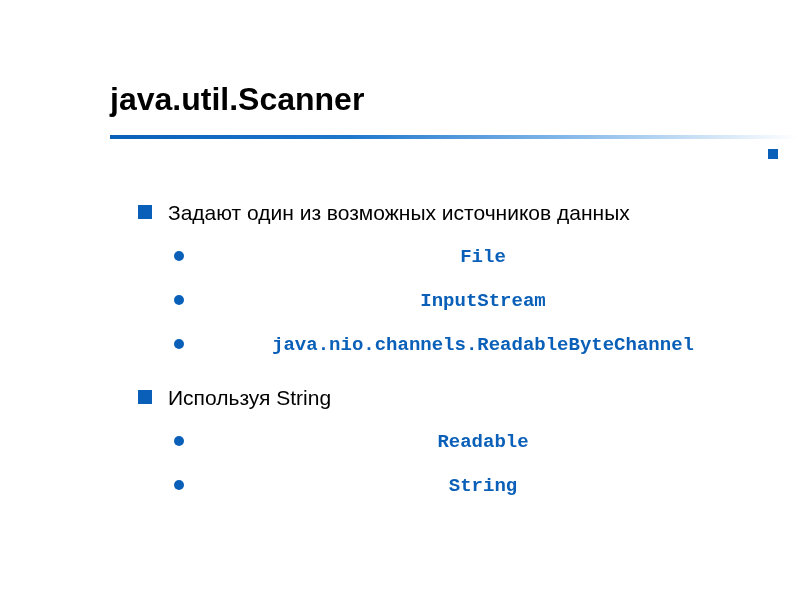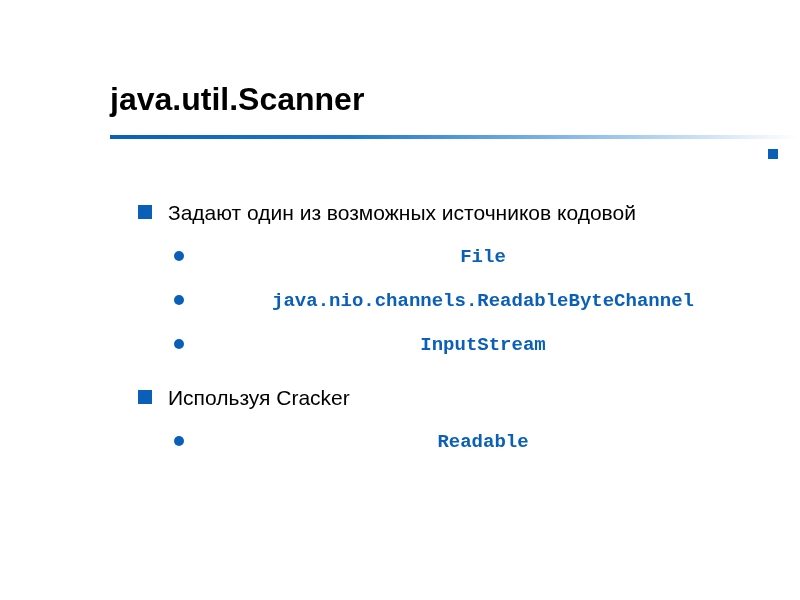--- a/index.html
+++ b/index.html
@@ -32,25 +32,26 @@
 
   <div class="title-block">
     <div class="title">java.util.Scanner</div>
     <div class="hr-gradient">
       <div class="hr-end"></div>
     </div>
   </div>
 
   <div class="content">
     <ul>
-      <li class="bullet-1">Задают один из возможных источников кодовой</li>
+      <li class="bullet-1">Задают один из возможных источников данных</li>
 
       <li class="bullet-2"><span class="code">File</span></li>
+      <li class="bullet-2"><span class="code">InputStream</span></li>
       <li class="bullet-2"><span class="code">java.nio.channels.ReadableByteChannel</span></li>
-      <li class="bullet-2"><span class="code">InputStream</span></li>
 
-      <li class="bullet-1 extra-gap">Используя Cracker</li>
+      <li class="bullet-1 extra-gap">Используя String</li>
       <li class="bullet-2"><span class="code">Readable</span></li>
+      <li class="bullet-2"><span class="code">String</span></li>
     </ul>
   </div>
 
 
 </div>
 
 </body></html>

